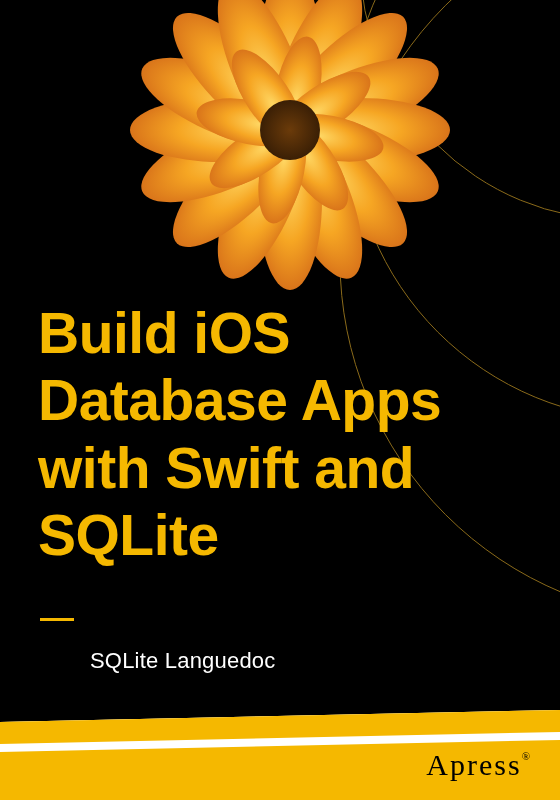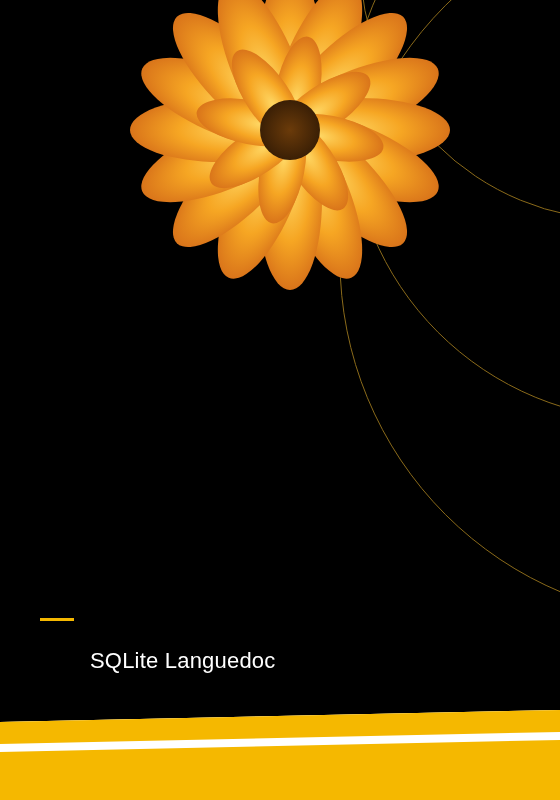--- a/index.html
+++ b/index.html
@@ -148,26 +148,30 @@
         <ellipse rx="22" ry="55" cy="-40" fill="url(#petalG)" transform="rotate(146)"></ellipse>
         <ellipse rx="22" ry="55" cy="-40" fill="url(#petalG)" transform="rotate(191)"></ellipse>
         <ellipse rx="22" ry="55" cy="-40" fill="url(#petalG)" transform="rotate(236)"></ellipse>
         <ellipse rx="22" ry="55" cy="-40" fill="url(#petalG)" transform="rotate(281)"></ellipse>
         <ellipse rx="22" ry="55" cy="-40" fill="url(#petalG)" transform="rotate(326)"></ellipse>
       </g>
       <circle r="30" fill="url(#centerG)"></circle>
     </g>
   </svg>
 
+  <h1 class="title">Build iOS Database Apps with Swift and SQLite</h1>
 
   <div class="divider"></div>
 
   <div class="author">SQLite Languedoc</div>
 
   <div class="bottom-bar">
     <svg class="bar-yellow-shape" viewBox="0 0 560 90" preserveAspectRatio="none">
       <polygon points="0,12 560,0 560,90 0,90" fill="#f5b800"></polygon>
       <polygon points="0,12 560,0 560,30 0,42" fill="#ffffff"></polygon>
       <polygon points="0,12 560,0 560,22 0,34" fill="#f5b800"></polygon>
     </svg>
+    <div class="publisher">
+      <span>Apress</span><span class="reg">®</span>
+    </div>
   </div>
 
 </div>
 
 </body></html>

